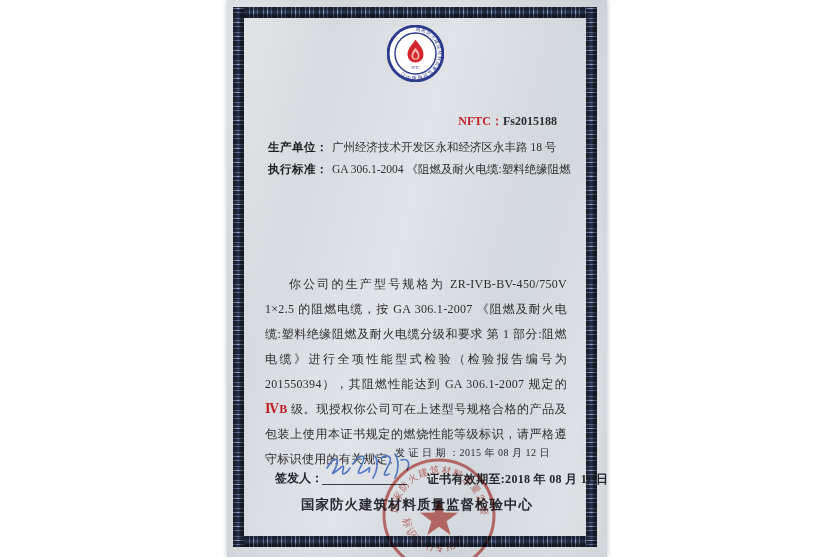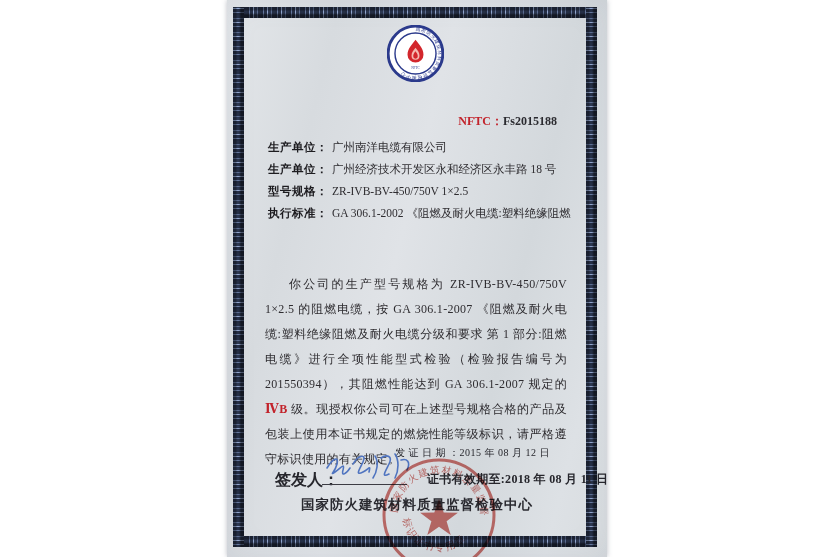--- a/index.html
+++ b/index.html
@@ -60,21 +60,21 @@
     text-align: justify; text-indent: 2em; letter-spacing: .3px;
   }
   .bodytext .red { color: #c2232b; font-weight: bold; margin-top: 22px; }
 
   .issue-date {
     position: absolute; left: 168px; top: 446px;
     font-size: 10px; font-weight: normal; color: #26262c; letter-spacing: .5px; white-space: nowrap;
   }
   .signer {
     position: absolute; left: 48px; top: 470px;
-    font-size: 16px; font-weight: bold; color: #26262c; white-space: nowrap;
+    font-size: 12px; font-weight: bold; color: #26262c; white-space: nowrap;
   }
   .sign-line { position: absolute; left: 95px; top: 484px; width: 85px; border-bottom: 1.3px solid #3c3c44; }
   .signature-svg { position: absolute; left: 92px; top: 444px; width: 96px; height: 42px; }
   .valid-date {
     position: absolute; left: 168px; top: 471px;
     font-size: 12px; font-weight: bold; color: #26262c; letter-spacing: .3px; white-space: nowrap; margin-left: 32px;
   }
 
   .footer-name {
     position: absolute; left: 16px; top: 496px; width: 348px;
@@ -110,30 +110,24 @@
     <text x="50" y="78" font-size="6" fill="#2b3a8c" text-anchor="middle">NFTC</text>
   </svg>
 
 
   <div class="certno">
     <span class="red">NFTC：</span><span>Fs2015188</span>
   </div>
 
   <div class="fields">
     <div class="frow">
-      <span class="lab">生产单位：</span><span class="val">广州南洋电缆有限公司</span>
-    </div>
-    <div class="frow">
       <span class="lab">生产单位：</span><span class="val">广州经济技术开发区永和经济区永丰路 18 号</span>
     </div>
     <div class="frow">
-      <span class="lab">型号规格：</span><span class="val">ZR-IVB-BV-450/750V 1×2.5</span>
-    </div>
-    <div class="frow">
-      <span class="lab">执行标准：</span><span class="val">GA 306.1-2002 《阻燃及耐火电缆:塑料绝缘阻燃</span>
+      <span class="lab">执行标准：</span><span class="val">GA 306.1-2004 《阻燃及耐火电缆:塑料绝缘阻燃</span>
     </div>
   </div>
 
   <div class="bodytext">
     <span>你公司的生产型号规格为 ZR-IVB-BV-450/750V 1×2.5 的阻燃电缆，按 GA 306.1-2007 《阻燃及耐火电缆:塑料绝缘阻燃及耐火电缆分级和要求 第 1 部分:阻燃电缆》进行全项性能型式检验（检验报告编号为 201550394），其阻燃性能达到 GA 306.1-2007 规定的</span><span class="red">ⅣB</span><span> 级。现授权你公司可在上述型号规格合格的产品及包装上使用本证书规定的燃烧性能等级标识，请严格遵守标识使用的有关规定。</span>
   </div>
 
   <div class="issue-date">发 证 日 期 ：2015 年 08 月 12 日</div>
 
   <div class="signer">签发人：</div>

